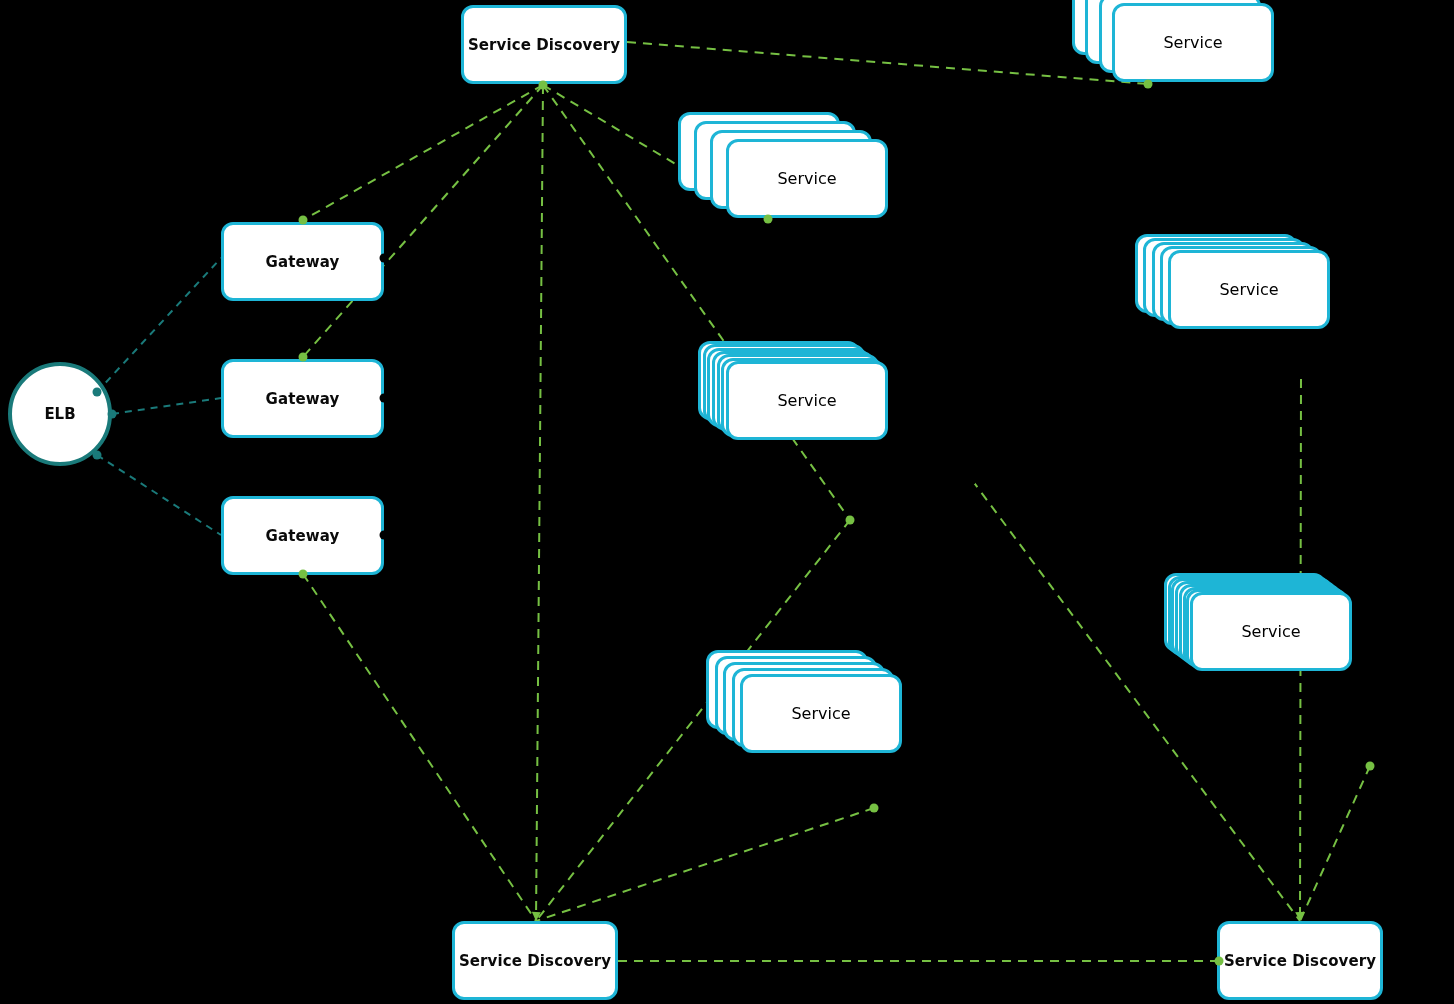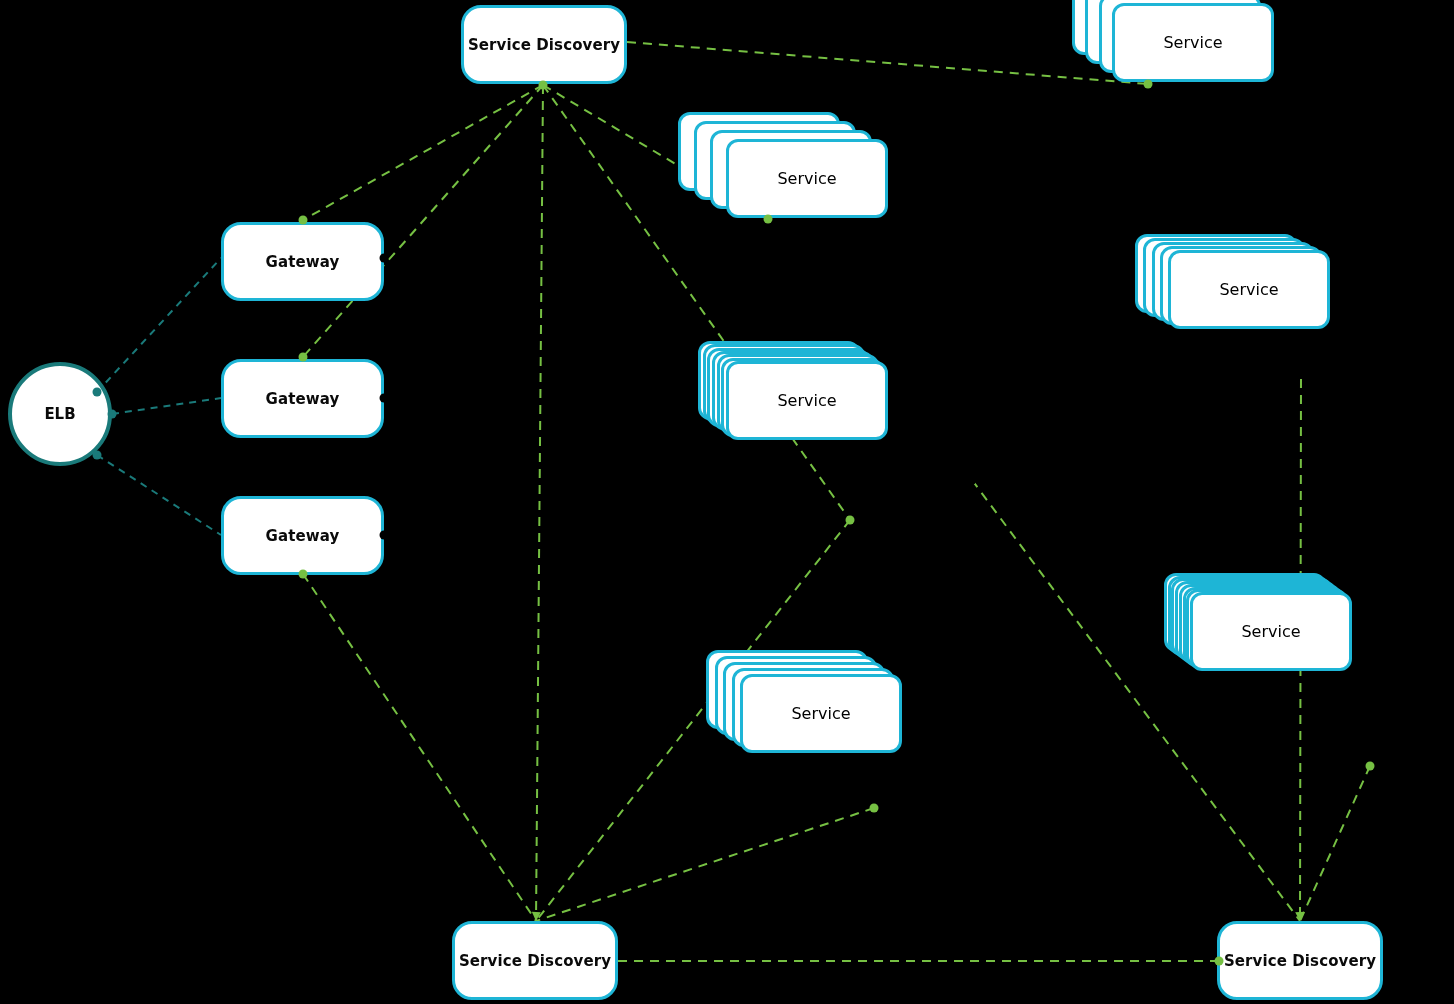--- a/index.html
+++ b/index.html
@@ -28,21 +28,21 @@
     width: 1454px;
     height: 1004px;
   }
   .node {
     position: absolute;
   }
   .box {
     position: absolute;
     background: #FFFFFF;
     border: 3px solid #1EB5D6;
-    border-radius: 20px;
+    border-radius: 12px;
     box-sizing: border-box;
     display: flex;
     align-items: center;
     justify-content: center;
   }
   .box .label {
     font-size: 15px;
     font-weight: bold;
     color: #0A0A0A;
     letter-spacing: 0.1px;

